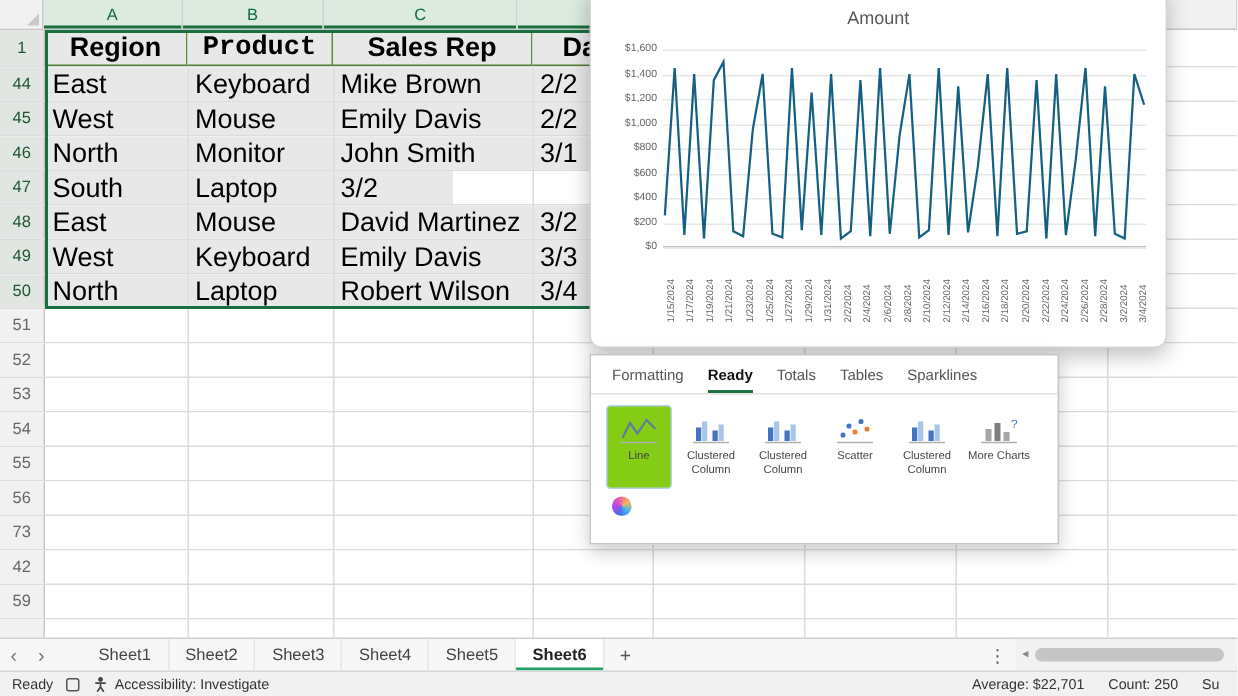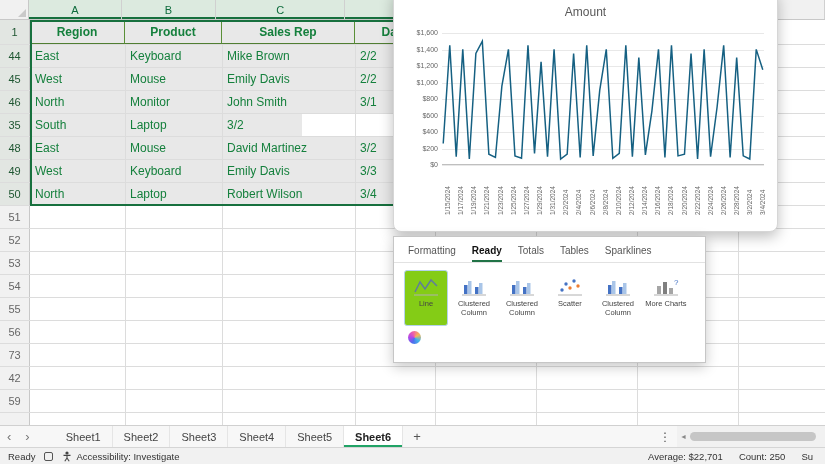--- a/index.html
+++ b/index.html
@@ -15,21 +15,21 @@
   .corner:after{content:"";position:absolute;right:2px;bottom:2px;border-left:8px solid transparent;border-bottom:8px solid #C9C9C9}
   .colh{display:flex;align-items:center;justify-content:center;font-size:11px;color:#555;border-right:1px solid #D0D0D0;height:100%}
   .colh.sel{background:#DCEADF;color:#0E6B3C;box-shadow:inset 0 -2px 0 #17703E}
 
   #rows{position:absolute;top:20px;left:0;right:0;bottom:0;z-index:1}
   .row{display:flex;height:23px;border-bottom:1px solid #DCDCDC;background:#fff}
   .row.hdr{height:25px}
   .rn{width:30px;flex:0 0 30px;background:#F1F1F1;border-right:1px solid #C8C8C8;font-size:11px;color:#666;
       display:flex;align-items:center;justify-content:center}
   .row.selrow .rn{background:#E2E6E2;color:#1E5631}
-  .cell{font-size:12px;color:#15803d;display:flex;align-items:center;padding:0 5px;overflow:hidden;white-space:nowrap}
+  .cell{font-size:18px;color:#000000;display:flex;align-items:center;padding:0 5px;overflow:hidden;white-space:nowrap}
   .hdr .cell{background:#71AD47;font-weight:bold;justify-content:center;border-right:1px solid #5A8F37;border-bottom:1px solid #507E32}
   .selrow .cell.insel{background:#E8E8E8}
 
   #vlines{position:absolute;top:45px;left:0;right:0;bottom:0;z-index:2;pointer-events:none}
   .vline{position:absolute;top:0;bottom:0;width:1px;background:#DCDCDC}
   #selection-border{position:absolute;left:30px;top:20px;width:426px;height:186px;border:2px solid #17703E;z-index:3;pointer-events:none}
 
   
   #chart-card{position:absolute;left:393px;top:-10px;width:385px;height:242px;background:#fff;border:1px solid #D6D6D6;
     border-radius:8px;box-shadow:0 5px 14px rgba(0,0,0,.25);z-index:10}
@@ -94,21 +94,21 @@
         <div class="colh sel" style="width: 80px;"></div>
         <div class="colh" style="width: 101px;"></div>
         <div class="colh" style="width: 101px;"></div>
         <div class="colh" style="width: 101px;"></div>
         <div class="colh" style="width: 110px;">H</div>
       </div>
     <div id="rows">
         <div class="row hdr selrow">
           <div class="rn">1</div>
           <div class="cell insel" style="width: 95px;">Region</div>
-          <div class="cell insel" style="width: 97px;">Product</div>
+          <div class="cell insel" style="width: 97px; font-family: Liberation Mono, monospace;">Product</div>
           <div class="cell insel" style="width: 133px;">Sales Rep</div>
           <div class="cell insel" style="width: 80px;">Date</div>
         </div>
         <div class="row selrow">
           <div class="rn">44</div>
           <div class="cell insel" style="width: 95px;">East</div>
           <div class="cell insel" style="width: 97px;">Keyboard</div>
           <div class="cell insel" style="width: 133px;">Mike Brown</div>
           <div class="cell insel" style="width: 80px;">2/2</div>
         </div>
@@ -120,21 +120,21 @@
           <div class="cell insel" style="width: 80px;">2/2</div>
         </div>
         <div class="row selrow">
           <div class="rn">46</div>
           <div class="cell insel" style="width: 95px;">North</div>
           <div class="cell insel" style="width: 97px;">Monitor</div>
           <div class="cell insel" style="width: 133px;">John Smith</div>
           <div class="cell insel" style="width: 80px;">3/1</div>
         </div>
         <div class="row selrow">
-          <div class="rn">35</div>
+          <div class="rn">47</div>
           <div class="cell insel" style="width: 95px;">South</div>
           <div class="cell insel" style="width: 97px;">Laptop</div>
           <div class="cell insel" style="width: 80px;">3/2</div>
         </div>
         <div class="row selrow">
           <div class="rn">48</div>
           <div class="cell insel" style="width: 95px;">East</div>
           <div class="cell insel" style="width: 97px;">Mouse</div>
           <div class="cell insel" style="width: 133px;">David Martinez</div>
           <div class="cell insel" style="width: 80px;">3/2</div>

